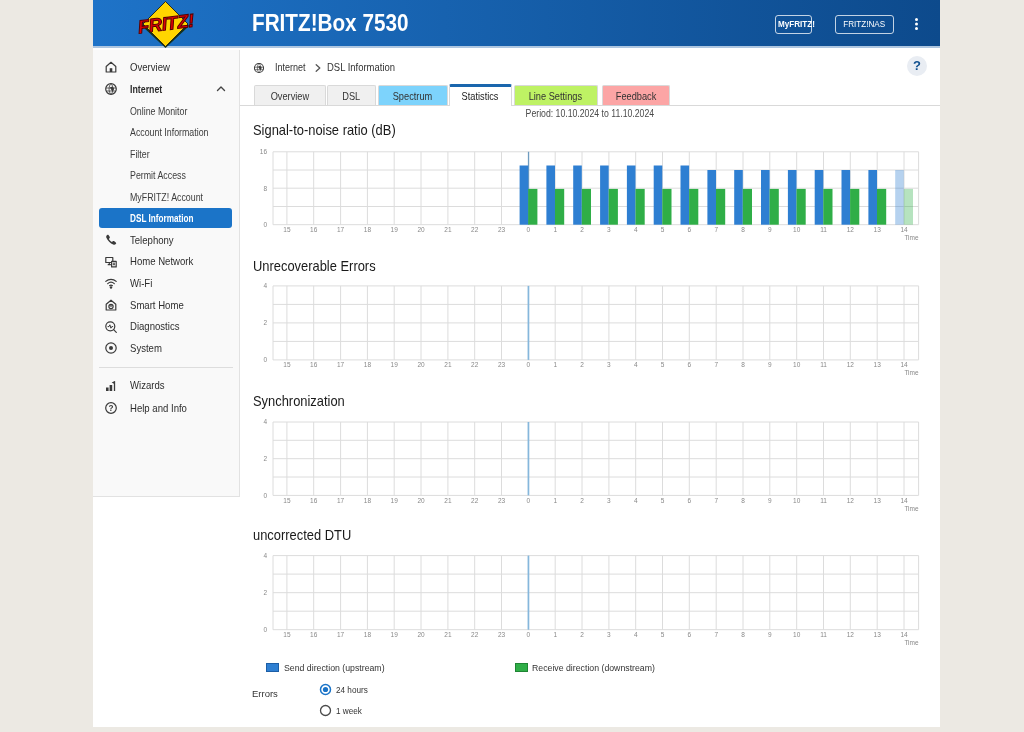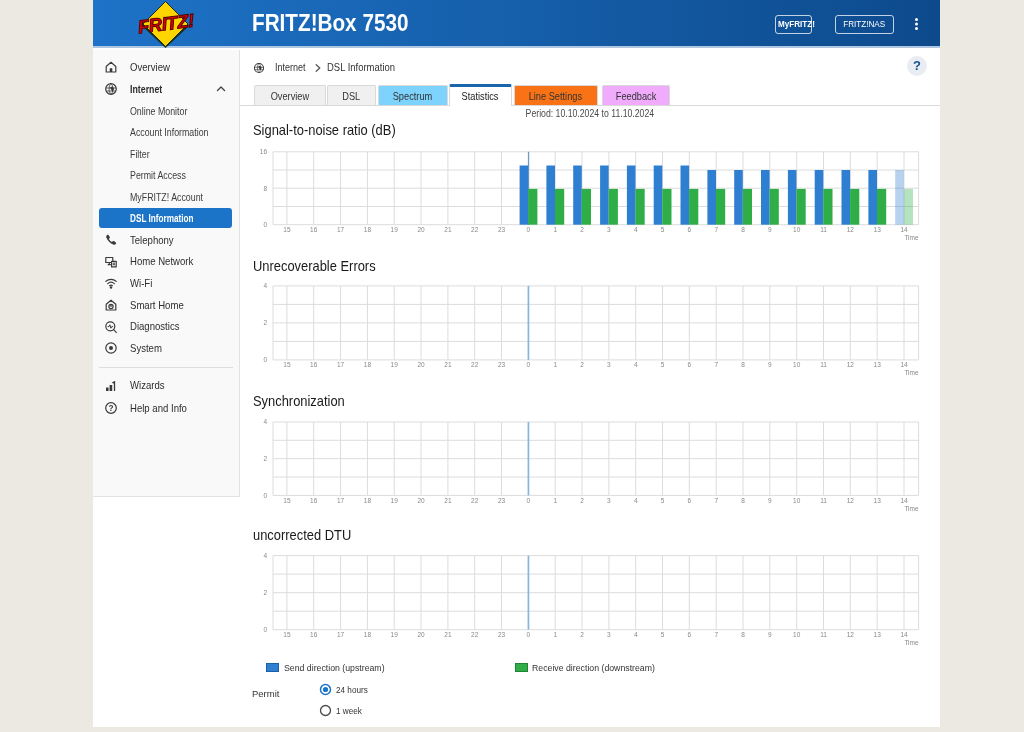--- a/index.html
+++ b/index.html
@@ -103,22 +103,22 @@
     <path d="M3.2 1.8 L6.8 5 L3.2 8.2" stroke="#555" stroke-width="1.3" fill="none" stroke-linecap="round" stroke-linejoin="round"></path>
   </svg>
 <div style="position:absolute;left:327px;top:61.3px;font-size:11px;color:#333;transform:scaleX(0.86);transform-origin:0 50%;white-space:nowrap">DSL Information</div>
 <div style="position:absolute;left:907px;top:56px;width:20px;height:20px;border-radius:50%;background:#e9edf3;color:#11508f;font-size:13px;font-weight:bold;text-align:center;line-height:20px">?</div>
 
 <div style="position:absolute;left:240px;top:104.5px;width:700px;height:1px;background:#d9d9d9;z-index:2"></div>
 <div style="position:absolute;left:253.5px;top:84.5px;width:72px;height:20.5px;background:#f0f0f0;border:1px solid #d9d9d9;border-bottom:none;border-radius:2px 2px 0 0;box-sizing:border-box;z-index:1;font-size:10.5px;color:#333;text-align:center;line-height:20px"><span style="display:inline-block;transform:scaleX(0.88)">Overview</span></div>
 <div style="position:absolute;left:326.5px;top:84.5px;width:49.5px;height:20.5px;background:#f0f0f0;border:1px solid #d9d9d9;border-bottom:none;border-radius:2px 2px 0 0;box-sizing:border-box;z-index:1;font-size:10.5px;color:#333;text-align:center;line-height:20px"><span style="display:inline-block;transform:scaleX(0.88)">DSL</span></div>
 <div style="position:absolute;left:377.5px;top:84.5px;width:70.5px;height:20.5px;background:#7dd3fc;border:1px solid #d9d9d9;border-bottom:none;border-radius:2px 2px 0 0;box-sizing:border-box;z-index:1;font-size:10.5px;color:#333;text-align:center;line-height:20px"><span style="display:inline-block;transform:scaleX(0.88)">Spectrum</span></div>
 <div style="position:absolute;left:449.0px;top:83.5px;width:62.5px;height:22.5px;background:#fff;border:1px solid #d9d9d9;border-bottom:none;border-top:3px solid #1a66ad;border-radius:2px 2px 0 0;box-sizing:border-box;z-index:3;font-size:10.5px;color:#222;text-align:center;line-height:18px"><span style="display:inline-block;transform:scaleX(0.88)">Statistics</span></div>
-<div style="position:absolute;left:513.5px;top:84.5px;width:84.5px;height:20.5px;background:#f97316;border:1px solid #d9d9d9;border-bottom:none;border-radius:2px 2px 0 0;box-sizing:border-box;z-index:1;font-size:10.5px;color:#333;text-align:center;line-height:20px"><span style="display:inline-block;transform:scaleX(0.88)">Line Settings</span></div>
-<div style="position:absolute;left:602.0px;top:84.5px;width:68px;height:20.5px;background:#f0abfc;border:1px solid #d9d9d9;border-bottom:none;border-radius:2px 2px 0 0;box-sizing:border-box;z-index:1;font-size:10.5px;color:#333;text-align:center;line-height:20px"><span style="display:inline-block;transform:scaleX(0.88)">Feedback</span></div>
+<div style="position:absolute;left:513.5px;top:84.5px;width:84.5px;height:20.5px;background:#bef264;border:1px solid #d9d9d9;border-bottom:none;border-radius:2px 2px 0 0;box-sizing:border-box;z-index:1;font-size:10.5px;color:#333;text-align:center;line-height:20px"><span style="display:inline-block;transform:scaleX(0.88)">Line Settings</span></div>
+<div style="position:absolute;left:602.0px;top:84.5px;width:68px;height:20.5px;background:#fca5a5;border:1px solid #d9d9d9;border-bottom:none;border-radius:2px 2px 0 0;box-sizing:border-box;z-index:1;font-size:10.5px;color:#333;text-align:center;line-height:20px"><span style="display:inline-block;transform:scaleX(0.88)">Feedback</span></div>
 
 <div style="position:absolute;left:240px;top:108px;width:700px;text-align:center;font-size:10px;color:#4a4a4a"><span style="display:inline-block;transform:scaleX(0.87)">Period: 10.10.2024 to 11.10.2024</span></div>
 
 <div class="ct" style="top:121px">Signal-to-noise ratio (dB)</div>
 <div class="ct" style="top:257px">Unrecoverable Errors</div>
 <div class="ct" style="top:391.5px">Synchronization</div>
 <div class="ct" style="top:526px">uncorrected DTU</div>
 <svg style="position:absolute;left:0;top:140px" width="1024" height="105" viewBox="0 0 1024 105">
 <line x1="273.0" y1="11.8" x2="918.6" y2="11.8" stroke="#dcdcdc" stroke-width="1"></line>
 <line x1="273.0" y1="30.0" x2="918.6" y2="30.0" stroke="#dcdcdc" stroke-width="1"></line>
@@ -400,21 +400,21 @@
 
 <svg style="position:absolute;left:266px;top:662.5px" width="13" height="9" viewBox="0 0 13 9">
     <rect x="0.5" y="0.5" width="12" height="8" fill="#2e7fd2" stroke="#1c5ea6"></rect>
   </svg>
 <div style="position:absolute;left:283.5px;top:662px;font-size:9.5px;color:#333;transform:scaleX(0.92);transform-origin:0 50%">Send direction (upstream)</div>
 <svg style="position:absolute;left:514.5px;top:662.5px" width="13" height="9" viewBox="0 0 13 9">
     <rect x="0.5" y="0.5" width="12" height="8" fill="#2fae47" stroke="#1f8534"></rect>
   </svg>
 <div style="position:absolute;left:531.5px;top:662px;font-size:9.5px;color:#333;transform:scaleX(0.92);transform-origin:0 50%">Receive direction (downstream)</div>
 
-<div style="position:absolute;left:252px;top:688px;font-size:9.5px;color:#333">Permit</div>
+<div style="position:absolute;left:252px;top:688px;font-size:9.5px;color:#333">Errors</div>
 <svg style="position:absolute;left:319px;top:682.5px" width="13" height="13" viewBox="0 0 13 13">
     <circle cx="6.5" cy="6.5" r="5" fill="#fff" stroke="#1b74c8" stroke-width="1.5"></circle>
     <circle cx="6.5" cy="6.5" r="2.6" fill="#1b74c8"></circle>
   </svg>
 <div style="position:absolute;left:336px;top:684px;font-size:9.5px;color:#333;transform:scaleX(0.86);transform-origin:0 50%">24 hours</div>
 <svg style="position:absolute;left:319px;top:703.5px" width="13" height="13" viewBox="0 0 13 13">
     <circle cx="6.5" cy="6.5" r="5" fill="#fff" stroke="#4a4a4a" stroke-width="1.3"></circle>
   </svg>
 <div style="position:absolute;left:336px;top:705px;font-size:9.5px;color:#333;transform:scaleX(0.86);transform-origin:0 50%">1 week</div>
 

